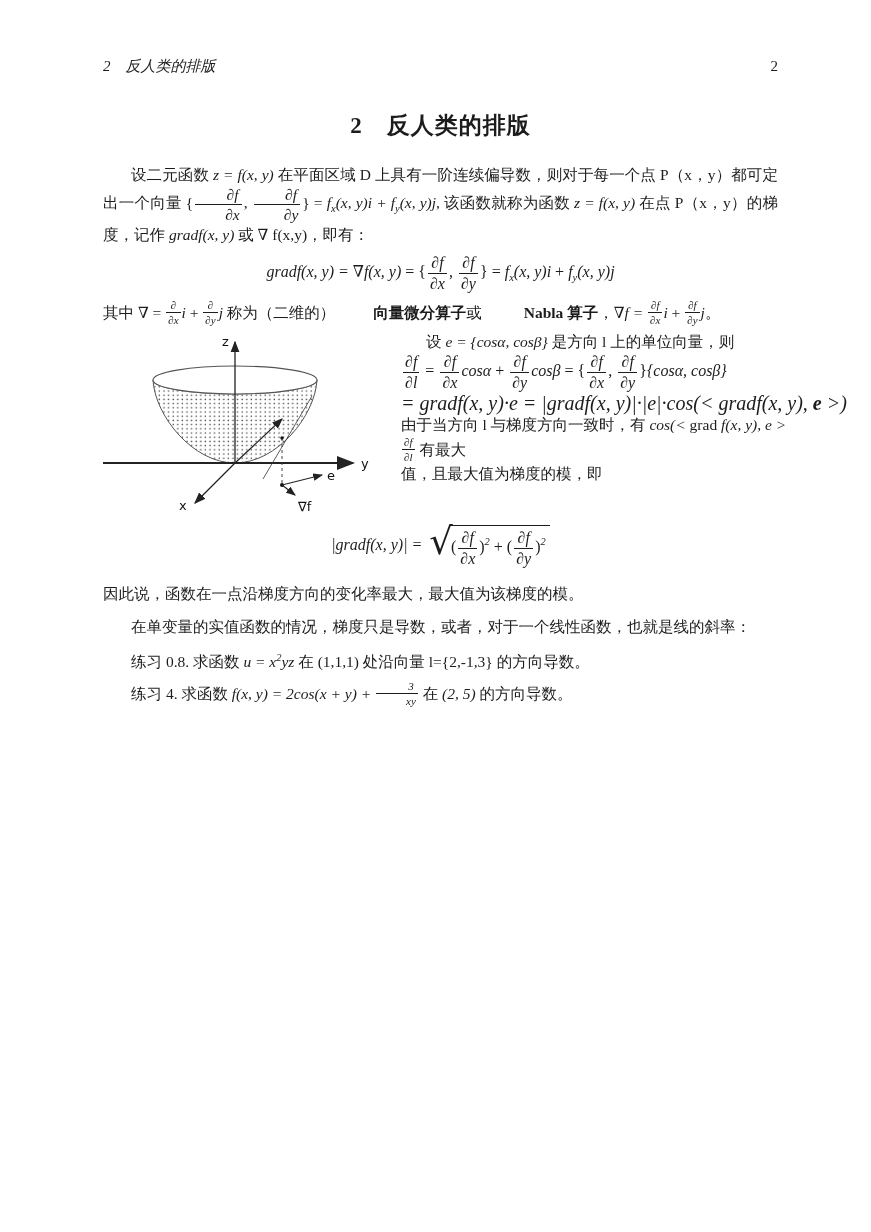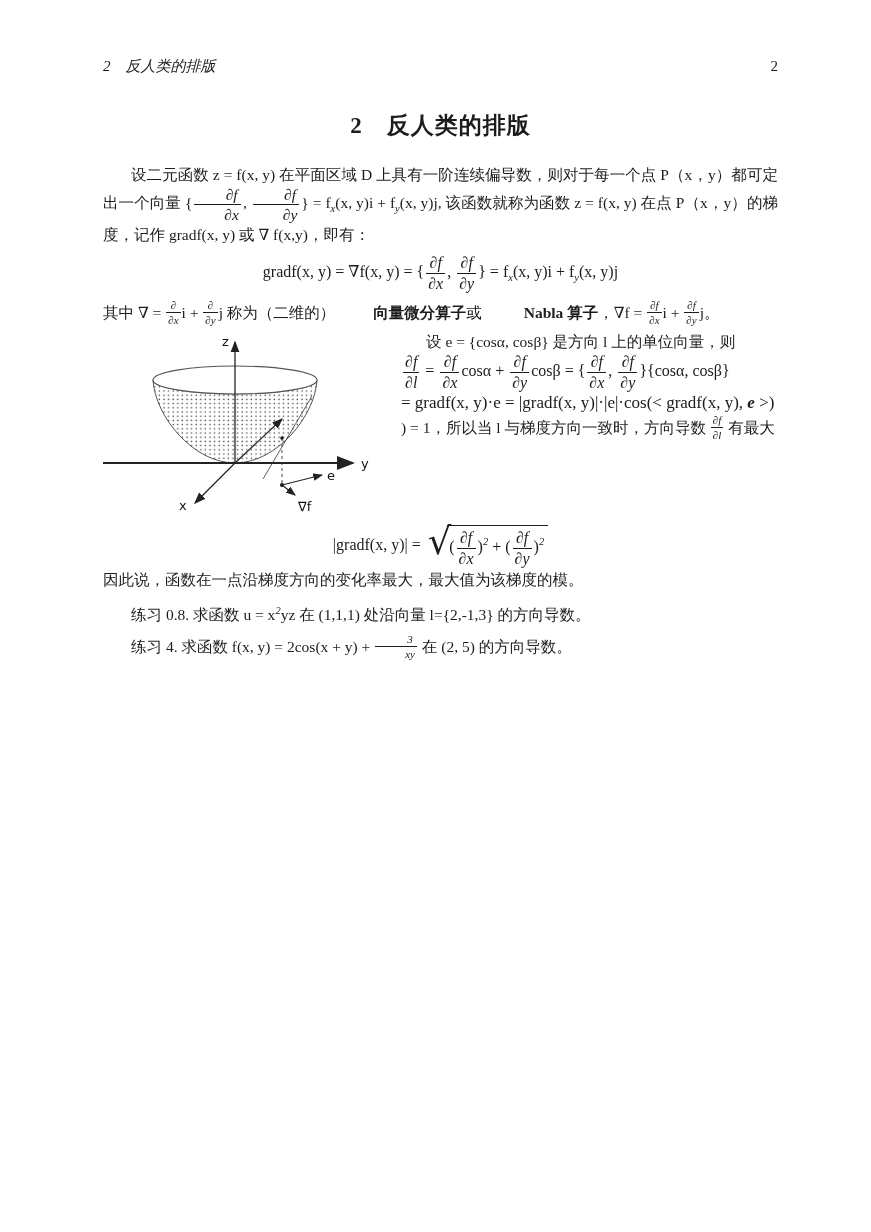--- a/index.html
+++ b/index.html
@@ -37,39 +37,39 @@
   
   .par{
     margin:0;
     font-size:15.5px;
     line-height:23px;
     text-align:justify;
   }
   .indent{text-indent:28px;}
   .par-intro{margin-top:22px;}
   .par-nabla{margin-top:7px;line-height:26px;}
-  .par-conseq{}
+  .par-conseq{margin-top:14px;}
   .par-single{margin-top:10px;}
   .par-ex1{margin-top:12px;}
   .par-ex2{margin-top:7px;}
 
   
   .eq-display{
     margin:8px 0 0 0;
     text-align:center;
     font-size:16px;
     line-height:1;
     white-space:nowrap;
   }
   .eq-mod{margin-top:-4px;}
   .eq-slope{margin-top:12px;}
 
   
   .tr{font-style:normal;}
-  .ti{}
+  .ti{font-style:italic;}
   .tb{font-weight:bold;margin-left:38px;}
   .tbi{font-weight:bold;font-style:italic;}
   sup,sub{font-size:10.5px;font-style:italic;line-height:0;}
   .frac{
     display:inline-block;
     vertical-align:middle;
     text-align:center;
     font-style:italic;
     margin:0 2px;
     line-height:1.1;
@@ -96,21 +96,21 @@
   .figsvg text{font-family:"DejaVu Sans","Liberation Sans",sans-serif;font-size:13px;fill:#111;}
   .rcol{
     margin-left:28px;
     width:382px;
     font-size:15.5px;
     line-height:22px;
   }
   .rcol .rline{margin:0;text-align:left;}
   .rline-1{text-indent:25px;}
   .rline-eq{margin:7px 0 6px 0;text-align:center;white-space:nowrap;font-size:16px;}
-  .rline-grad{white-space:nowrap;margin-bottom:8px;font-size:17px;}
+  .rline-grad{white-space:nowrap;margin-bottom:8px;font-size:20px;}
   .rline-nowrap{white-space:nowrap;}
 </style>
 </head>
 <body>
 
 <div class="page">
   <div class="content">
 
     <div class="pagehead">
       <span class="runtitle">2　反人类的排版</span>
@@ -152,31 +152,34 @@
           <text x="258" y="137">y</text>
           <text x="76" y="179">x</text>
           <text x="224" y="149">e</text>
           <text x="195" y="180" font-size="15">∇f</text>
         </svg>
       </div>
       <div class="rcol">
         <p class="rline rline-1"><span class="tr">设 </span><span class="ti">e = {cosα, cosβ}</span><span class="tr"> 是方向 l 上的单位向量，则</span></p>
         <div class="rline rline-eq"><span class="frac"><span class="num">∂f</span><span class="den">∂l</span></span><span class="tr"> = </span><span class="frac"><span class="num">∂f</span><span class="den">∂x</span></span><span class="ti">cosα</span><span class="tr"> + </span><span class="frac"><span class="num">∂f</span><span class="den">∂y</span></span><span class="ti">cosβ</span><span class="tr"> = {</span><span class="frac"><span class="num">∂f</span><span class="den">∂x</span></span><span class="tr">, </span><span class="frac"><span class="num">∂f</span><span class="den">∂y</span></span><span class="tr">}</span><span class="ti">{cosα, cosβ}</span></div>
         <p class="rline rline-grad"><span class="ti">= gradf(x, y)·e = |gradf(x, y)|·|e|·cos(&lt; gradf(x, y), </span><span class="tbi">e</span><span class="ti"> &gt;)</span></p>
-        <p class="rline"><span class="tr">) = 1，所以当 l 与梯度方向一致时，方向导数 </span><span class="frac frac-s"><span class="num">∂f</span><span class="den">∂l</span></span><span class="tr"> 有最大</span></p>
+        <p class="rline rline-nowrap"><span class="tr">由于当方向 l 与梯度方向一致时，有 </span><span class="ti">cos(&lt; </span><span class="tr">grad </span><span class="ti">f(x, y), e &gt;</span></p>
+        <p class="rline"><span class="frac frac-s"><span class="num">∂f</span><span class="den">∂l</span></span><span class="tr"> 有最大</span></p>
+        <p class="rline"><span class="tr">值，且最大值为梯度的模，即</span></p>
       </div>
     </div>
 
     <div class="eq-display eq-mod"><span class="ti">|gradf(x, y)| = </span><span class="sqrt">
           <span class="rad">√</span>
           <span class="sqrt-body"><span class="tr">(</span><span class="frac"><span class="num">∂f</span><span class="den">∂x</span></span><span class="tr">)</span><sup>2</sup><span class="tr"> + (</span><span class="frac"><span class="num">∂f</span><span class="den">∂y</span></span><span class="tr">)</span><sup>2</sup></span>
         </span></div>
 
     <p class="par par-conseq"><span class="tr">因此说，函数在一点沿梯度方向的变化率最大，最大值为该梯度的模。</span></p>
 
+    <p class="par indent par-single"><span class="tr">在单变量的实值函数的情况，梯度只是导数，或者，对于一个线性函数，也就是线的斜率：</span></p>
 
 
     <p class="par indent par-ex1"><span class="tr">练习 0.8. 求函数 </span><span class="ti">u = x</span><sup>2</sup><span class="ti">yz</span><span class="tr"> 在 (1,1,1) 处沿向量 l={2,-1,3} 的方向导数。</span></p>
 
     <p class="par indent par-ex2"><span class="tr">练习 4. 求函数 </span><span class="ti">f(x, y) = 2cos(x + y) + </span><span class="frac frac-s"><span class="num">3</span><span class="den">xy</span></span><span class="tr"> 在 </span><span class="ti">(2, 5)</span><span class="tr"> 的方向导数。</span></p>
 
   </div>
 </div>
 
 </body></html>

